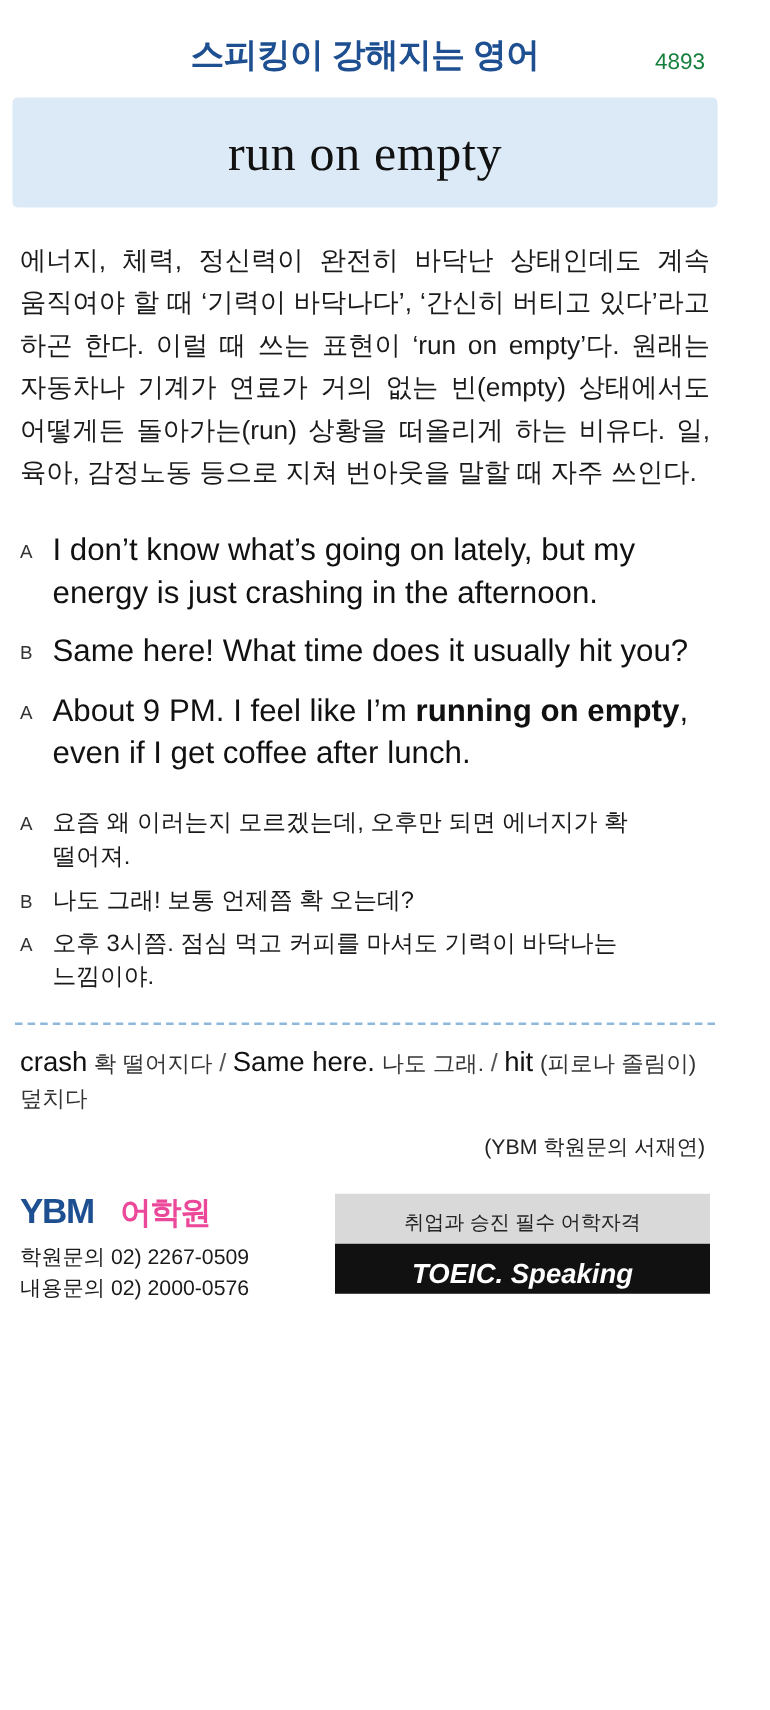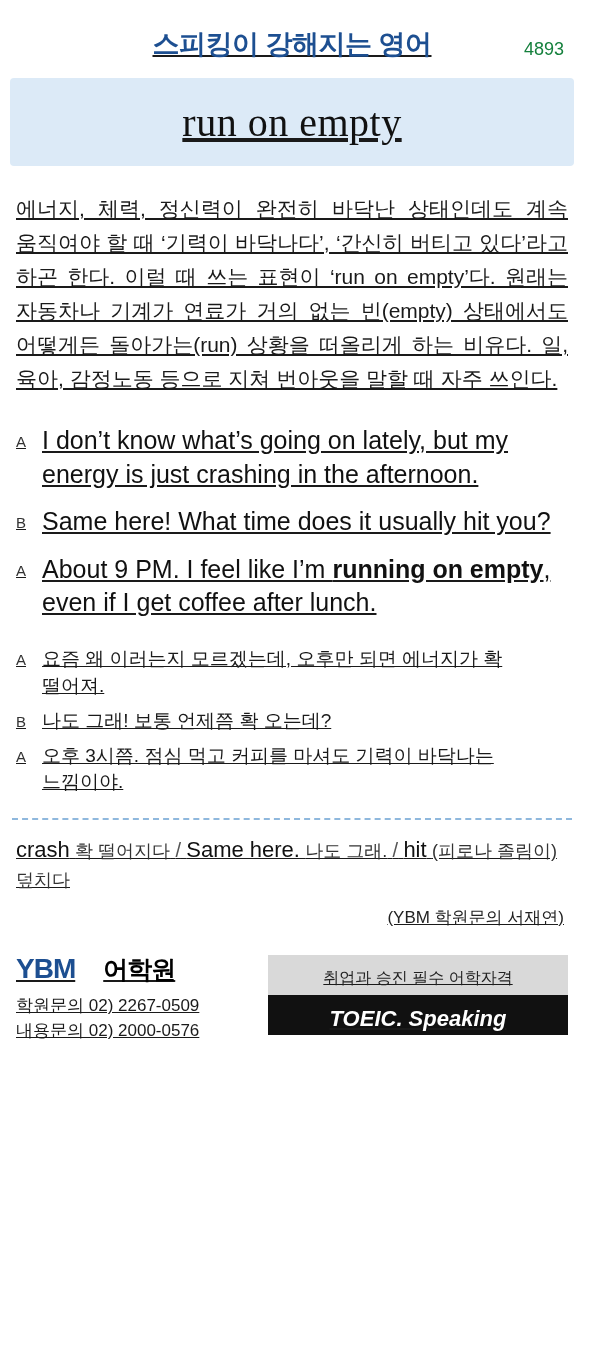--- a/index.html
+++ b/index.html
@@ -13,21 +13,20 @@
     font-family: "Liberation Sans", sans-serif;
     color: #1a1a1a;
     -webkit-font-smoothing: antialiased;
   }
   .page {
     width: 584px;
     min-height: 1368px;
     position: relative;
     box-sizing: border-box;
     background: #ffffff;
-    text-decoration: underline;
   }
 
   
   .header {
     display: flex;
     align-items: baseline;
     justify-content: center;
     padding: 26px 18px 16px 18px;
     position: relative;
   }
@@ -168,34 +167,33 @@
     display: flex;
     align-items: flex-start;
     justify-content: space-between;
   }
   .footer-left {
     flex: 0 0 auto;
   }
   .brand {
     display: flex;
     align-items: baseline;
-    gap: 7px;
+    gap: 21px;
   }
   .brand .ybm {
     font-size: 28px;
     font-weight: bold;
     color: #1d4f91;
     letter-spacing: -1px;
   }
   .brand .hakwon {
     font-size: 25px;
     font-weight: bold;
-    color: #000000;
+    color: #ec4899;
     letter-spacing: -1px;
-    margin-left: 21px;
   }
   .footer-contact {
     margin-top: 8px;
     font-size: 17px;
     line-height: 1.45;
     color: #1a1a1a;
   }
   .footer-right {
     flex: 0 0 300px;
     width: 300px;

